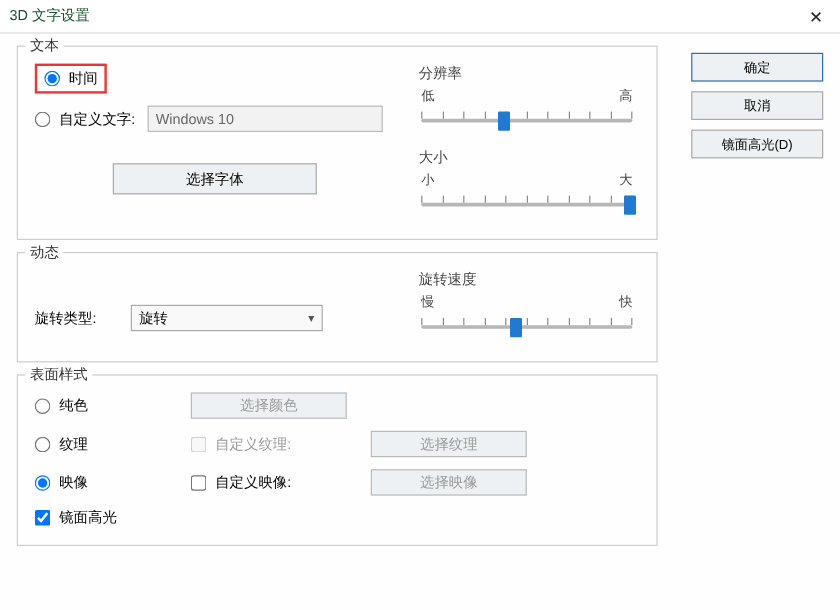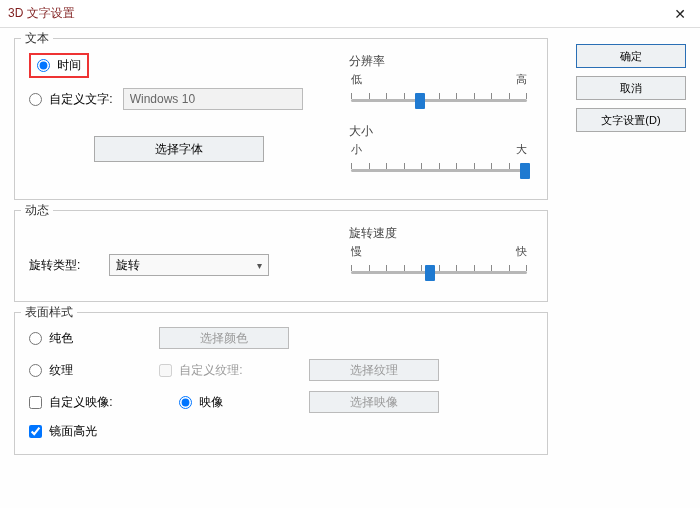--- a/index.html
+++ b/index.html
@@ -13,21 +13,21 @@
     overflow: hidden;
   }
   .titlebar {
     height: 28px;
     display: flex;
     align-items: center;
     padding: 0 8px;
     border-bottom: 1px solid #ddd;
     background: #fff;
   }
-  .titlebar .title { flex: 1; color: #7f1d1d; }
+  .titlebar .title { flex: 1; color: #14532d; }
   .titlebar .close {
     font-size: 14px;
     color: #222;
     cursor: pointer;
     padding: 2px 6px;
   }
   .body {
     display: flex;
     padding: 10px 14px 0 14px;
     gap: 28px;
@@ -166,21 +166,21 @@
                 <input type="radio" name="txt" checked="" style="">
                 <span>时间</span>
               </label>
             </span>
           </div>
           <div class="row" style="margin-bottom:26px;">
             <label>
               <input type="radio" name="txt" style="">
               <span>自定义文字:</span>
             </label>
-            <input class="textinput" style="width: 180px;" value="Windows 10">
+            <input class="textinput" style="width: 196px;" value="Windows 10">
           </div>
           <div class="row" style="justify-content:center;">
             <div class="wbtn">
               <span>选择字体</span>
             </div>
           </div>
         </div>
         <div style="flex:1">
           <div class="slider-box" style="margin-bottom:10px">
             <div class="slider-title">分辨率</div>
@@ -294,27 +294,27 @@
         <label style="width:140px;color:#999;">
           <input type="checkbox" disabled="" style="">
           <span>自定义纹理:</span>
         </label>
         <div class="dbtn">
             <span>选择纹理</span>
           </div>
       </div>
 
       <div class="row" style="margin-bottom:10px;">
+        <label style="width:120px;">
+          <input type="radio" name="surf" checked="" style="">
+          <span>映像</span>
+        </label>
         <label style="width:140px;">
           <input type="checkbox" style="">
           <span>自定义映像:</span>
-        </label>
-        <label style="width:120px;">
-          <input type="radio" name="surf" checked="" style="">
-          <span>映像</span>
         </label>
         <div class="dbtn">
             <span>选择映像</span>
           </div>
       </div>
 
       <div class="row">
         <label>
           <input type="checkbox" checked="" style="">
           <span>镜面高光</span>
@@ -325,16 +325,16 @@
   </div>
 
   <div class="col-right">
     <div class="btn primary">
         <span>确定</span>
       </div>
     <div class="btn">
         <span>取消</span>
       </div>
     <div class="btn">
-        <span>文字设置(D)</span>
+        <span>镜面高光(D)</span>
       </div>
   </div>
 </div>
 
 </body></html>

